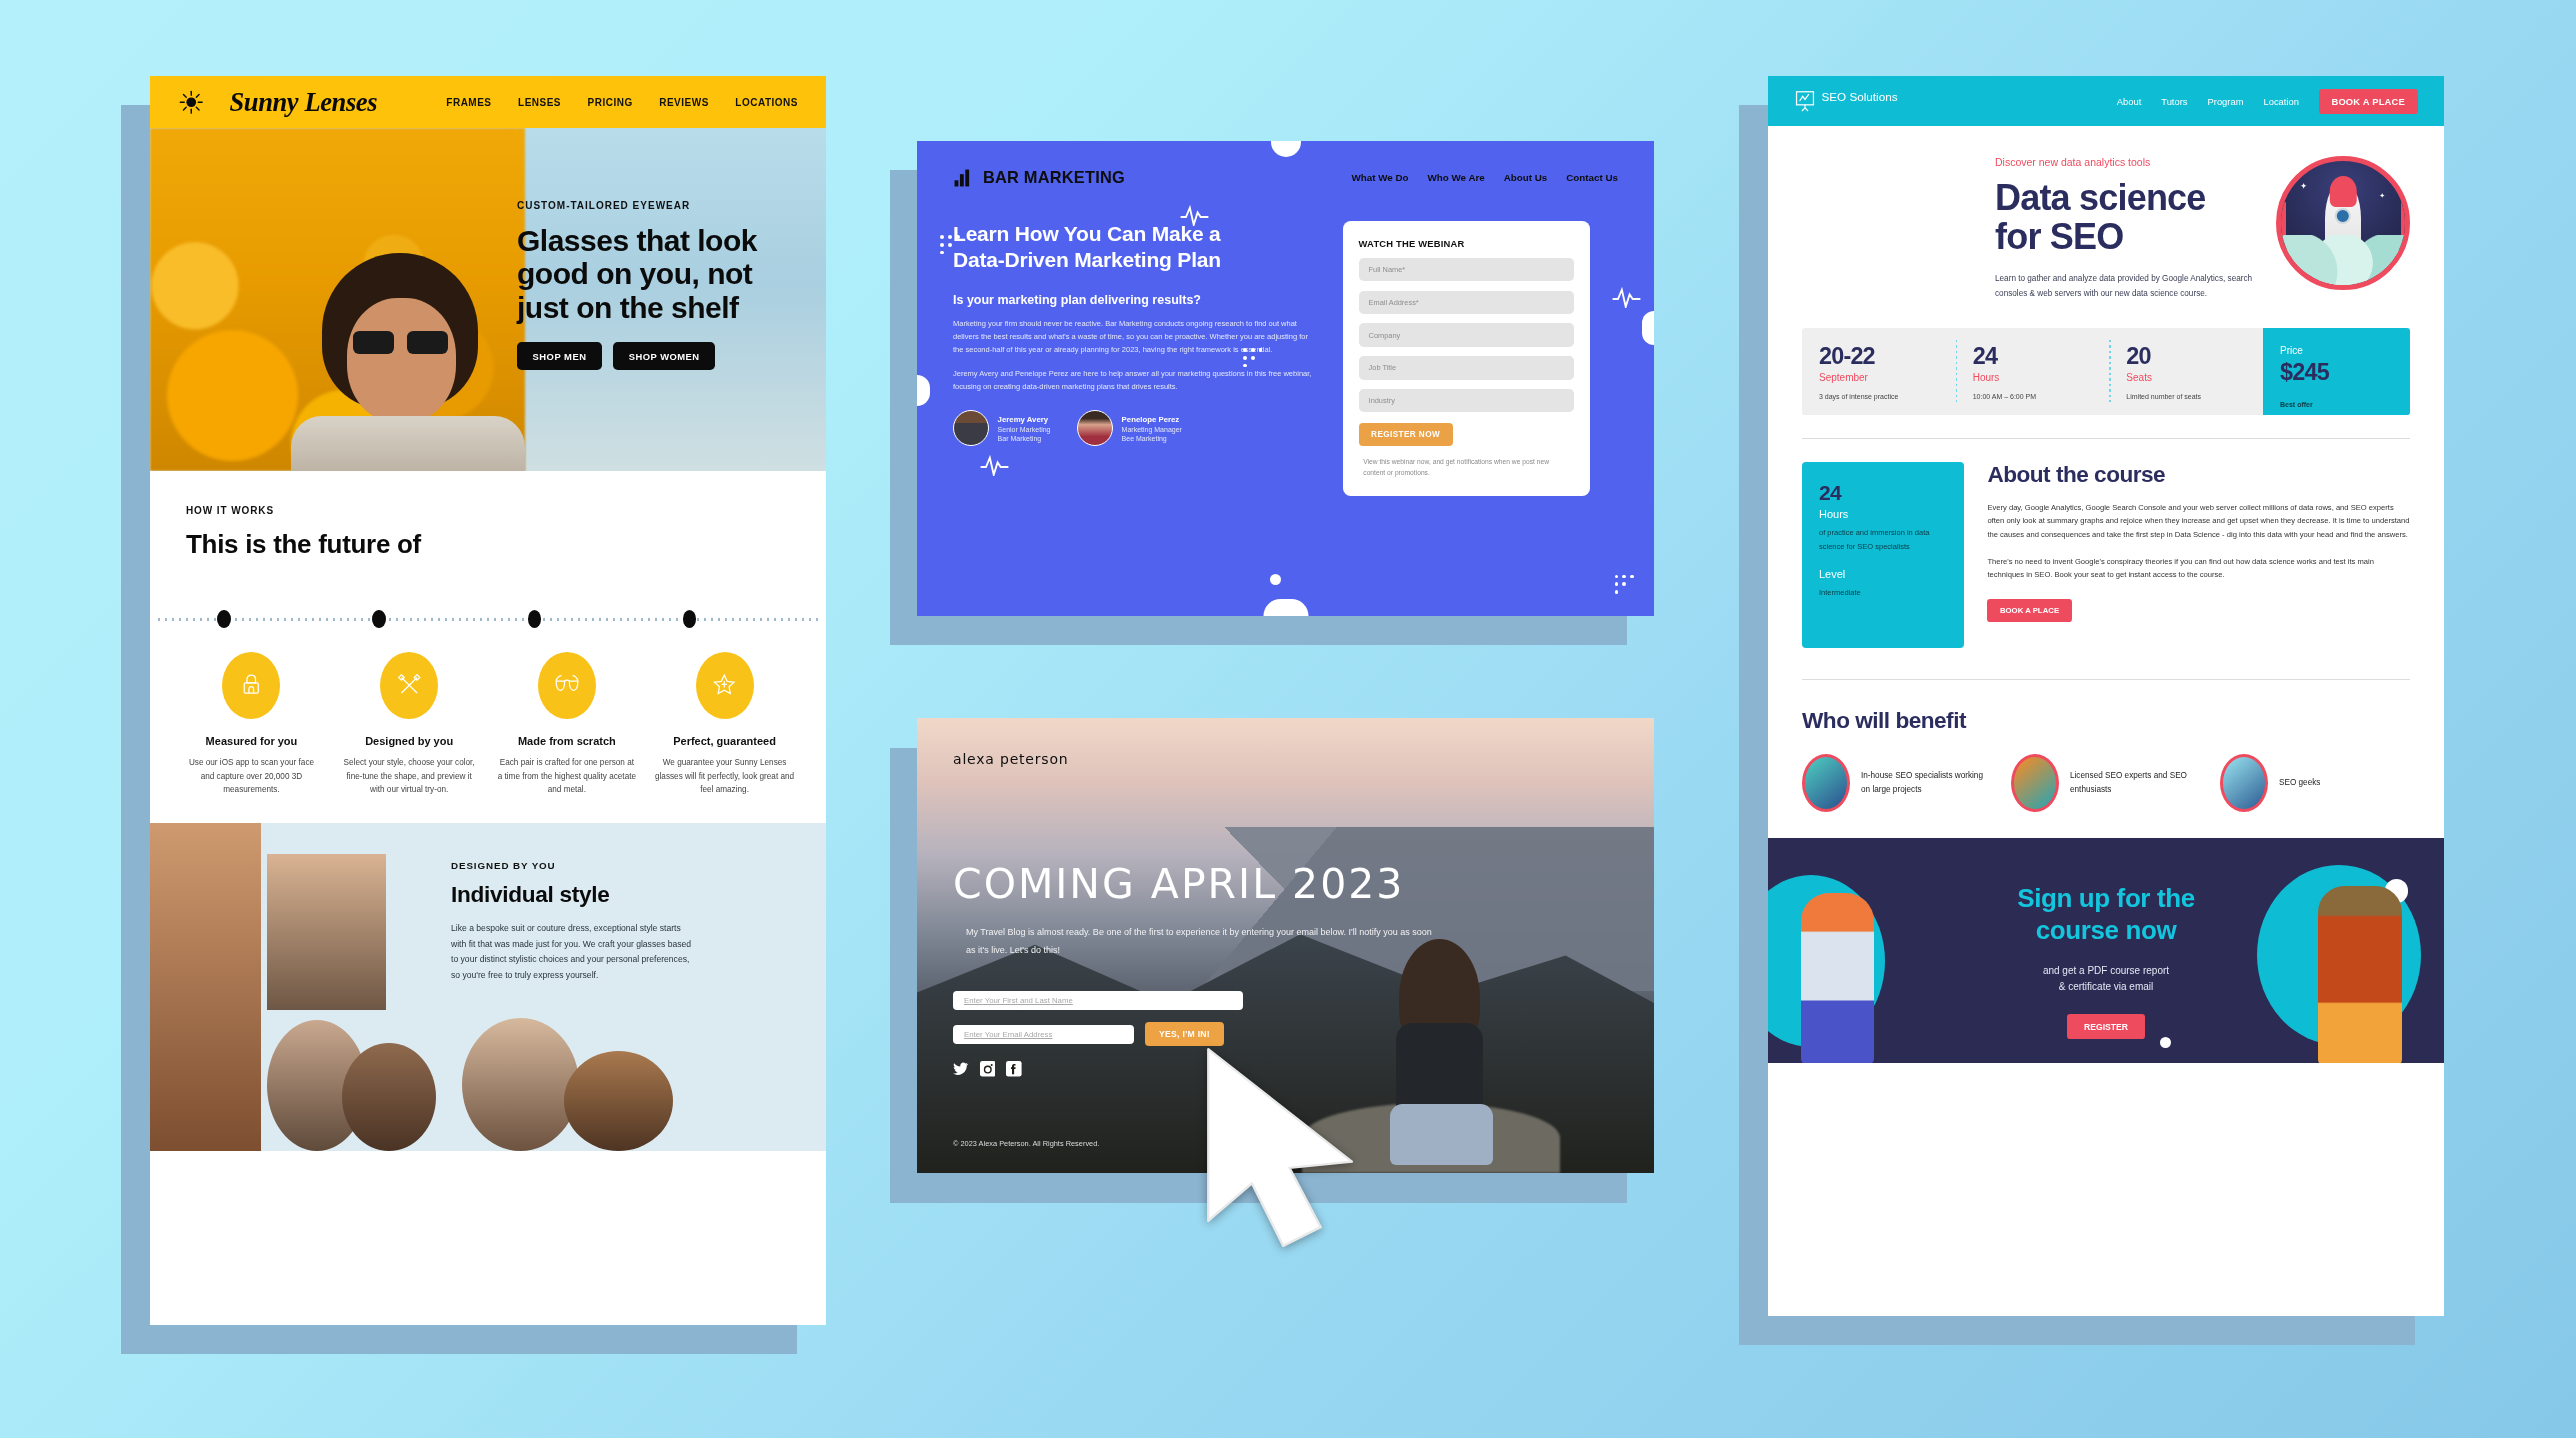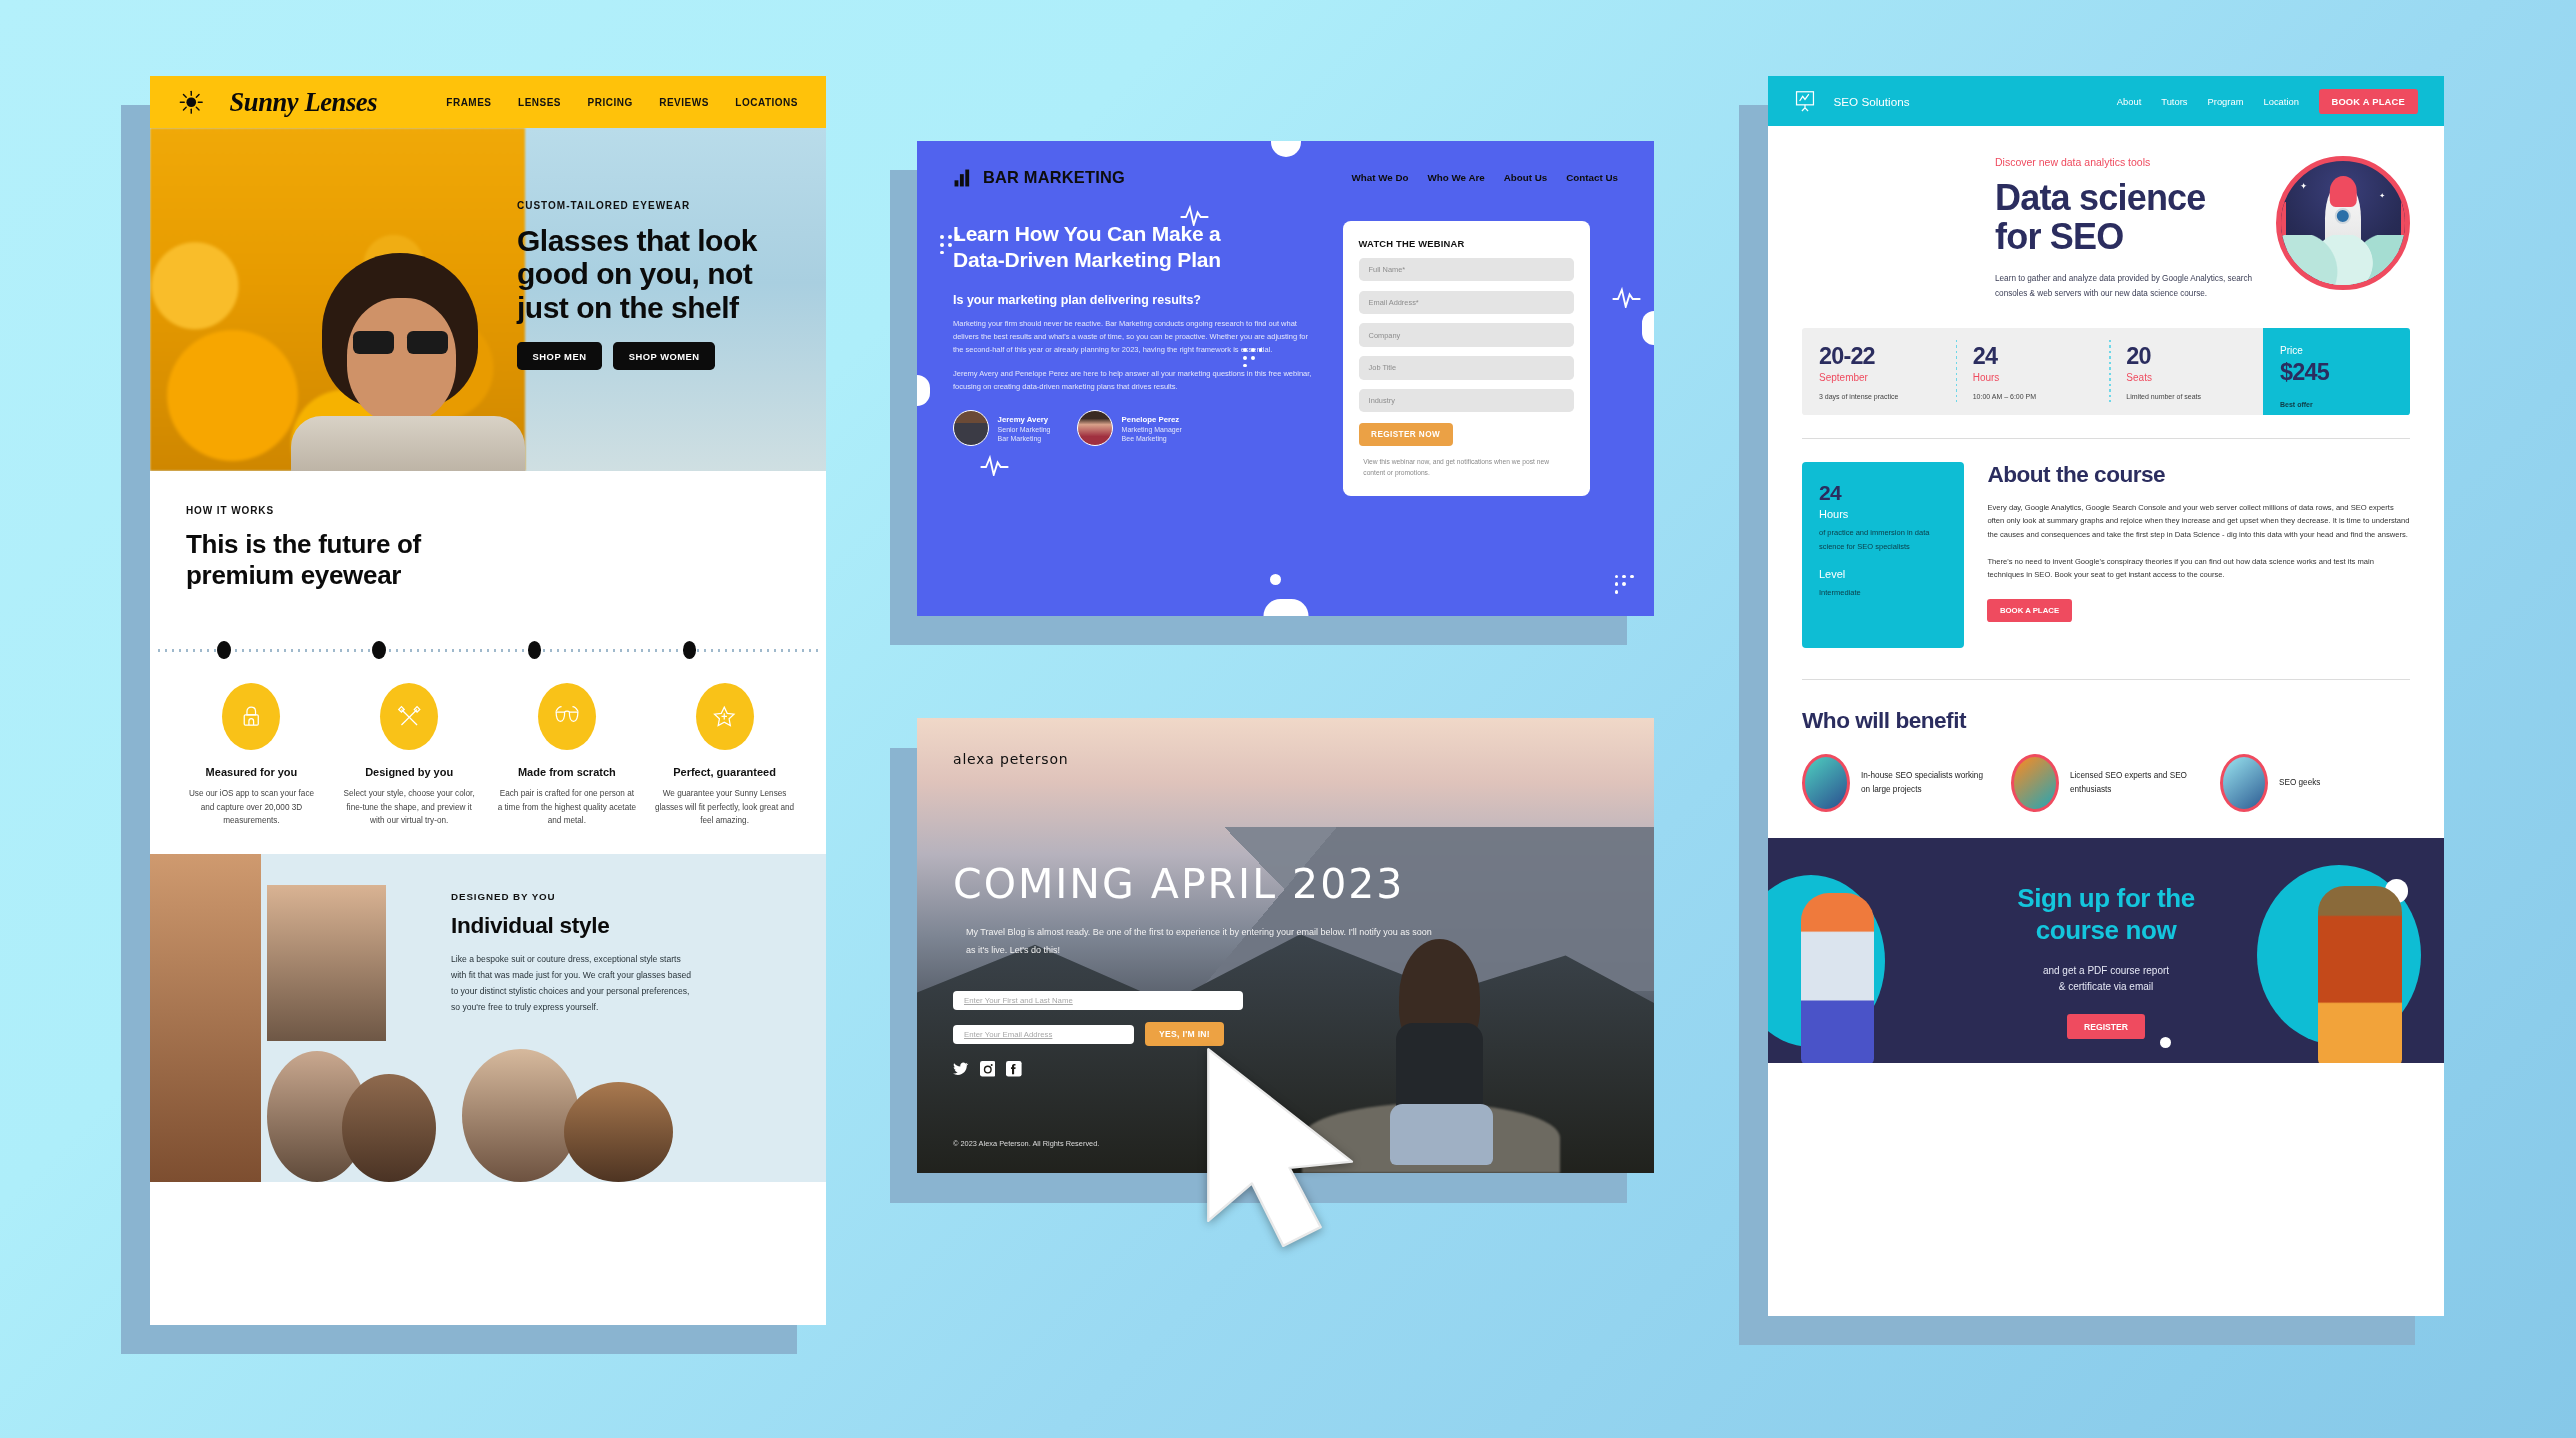--- a/index.html
+++ b/index.html
@@ -154,21 +154,21 @@
   .ap-in2 { width:181px; }
   .ap-btn { background:#eda243; color:#fff; font-size:8.6px; font-weight:bold;
      padding:7px 14px; border-radius:3.9px; letter-spacing:0.3px; }
   .ap-social { position:absolute; left:36px; top:343px; display:flex; gap:11px; }
   .ap-copy { position:absolute; left:36px; bottom:25px; font-size:7.4px; color:#ddd; }
 
   
   #card-seo { left:1768px; top:76px; width:676px; height:1240px; }
   .so-header { height:50px; background:#0ebdd4; display:flex; align-items:center;
      justify-content:space-between; padding:0 26.5px; }
-  .so-logo { display:flex; align-items:center; gap:19px; }
+  .so-logo { display:flex; gap:7px; }
   .so-logo-t { font-size:11.7px; color:#fff; }
   .so-nav { display:flex; align-items:center; gap:20px; }
   .so-nav span { font-size:9.4px; color:#fff; }
   .so-cta { background:#ef4b5f; color:#fff; font-size:8.6px; font-weight:bold;
      padding:7px 12.5px; border-radius:3.1px; letter-spacing:0.2px; }
   .so-hero { display:flex; padding:30px 34px 0; justify-content:flex-end; }
   .so-kick { font-size:10.5px; color:#ef4b5f; }
   .so-h1 { font-size:36px; line-height:1.08; font-weight:bold; color:#2b2d5f;
      margin-top:11px; letter-spacing:-0.8px; }
   .so-sub { font-size:8.2px; line-height:1.85; color:#3a3d55; margin-top:14px;
@@ -304,21 +304,20 @@
           <div class="sl-btn">SHOP MEN</div>
           <div class="sl-btn">SHOP WOMEN</div>
         </div>
       </div>
     </div>
 
     <div class="sl-sec">
       <div class="sl-sec-kicker">HOW IT WORKS</div>
       <div class="sl-sec-h2">
         <div>This is the future of</div>
-        <div>premium eyewear</div>
       </div>
     </div>
 
     <div class="sl-track">
       <div class="sl-track-line"></div>
       <div class="sl-dot" style="left:9%"></div>
       <div class="sl-dot" style="left:32.5%"></div>
       <div class="sl-dot" style="left:56%"></div>
       <div class="sl-dot" style="left:79.5%"></div>
     </div>

